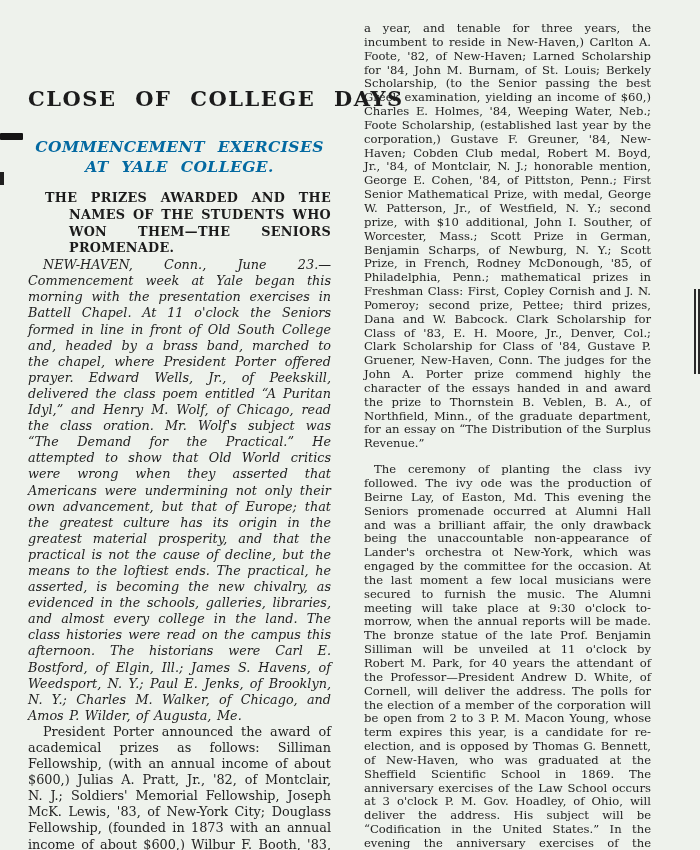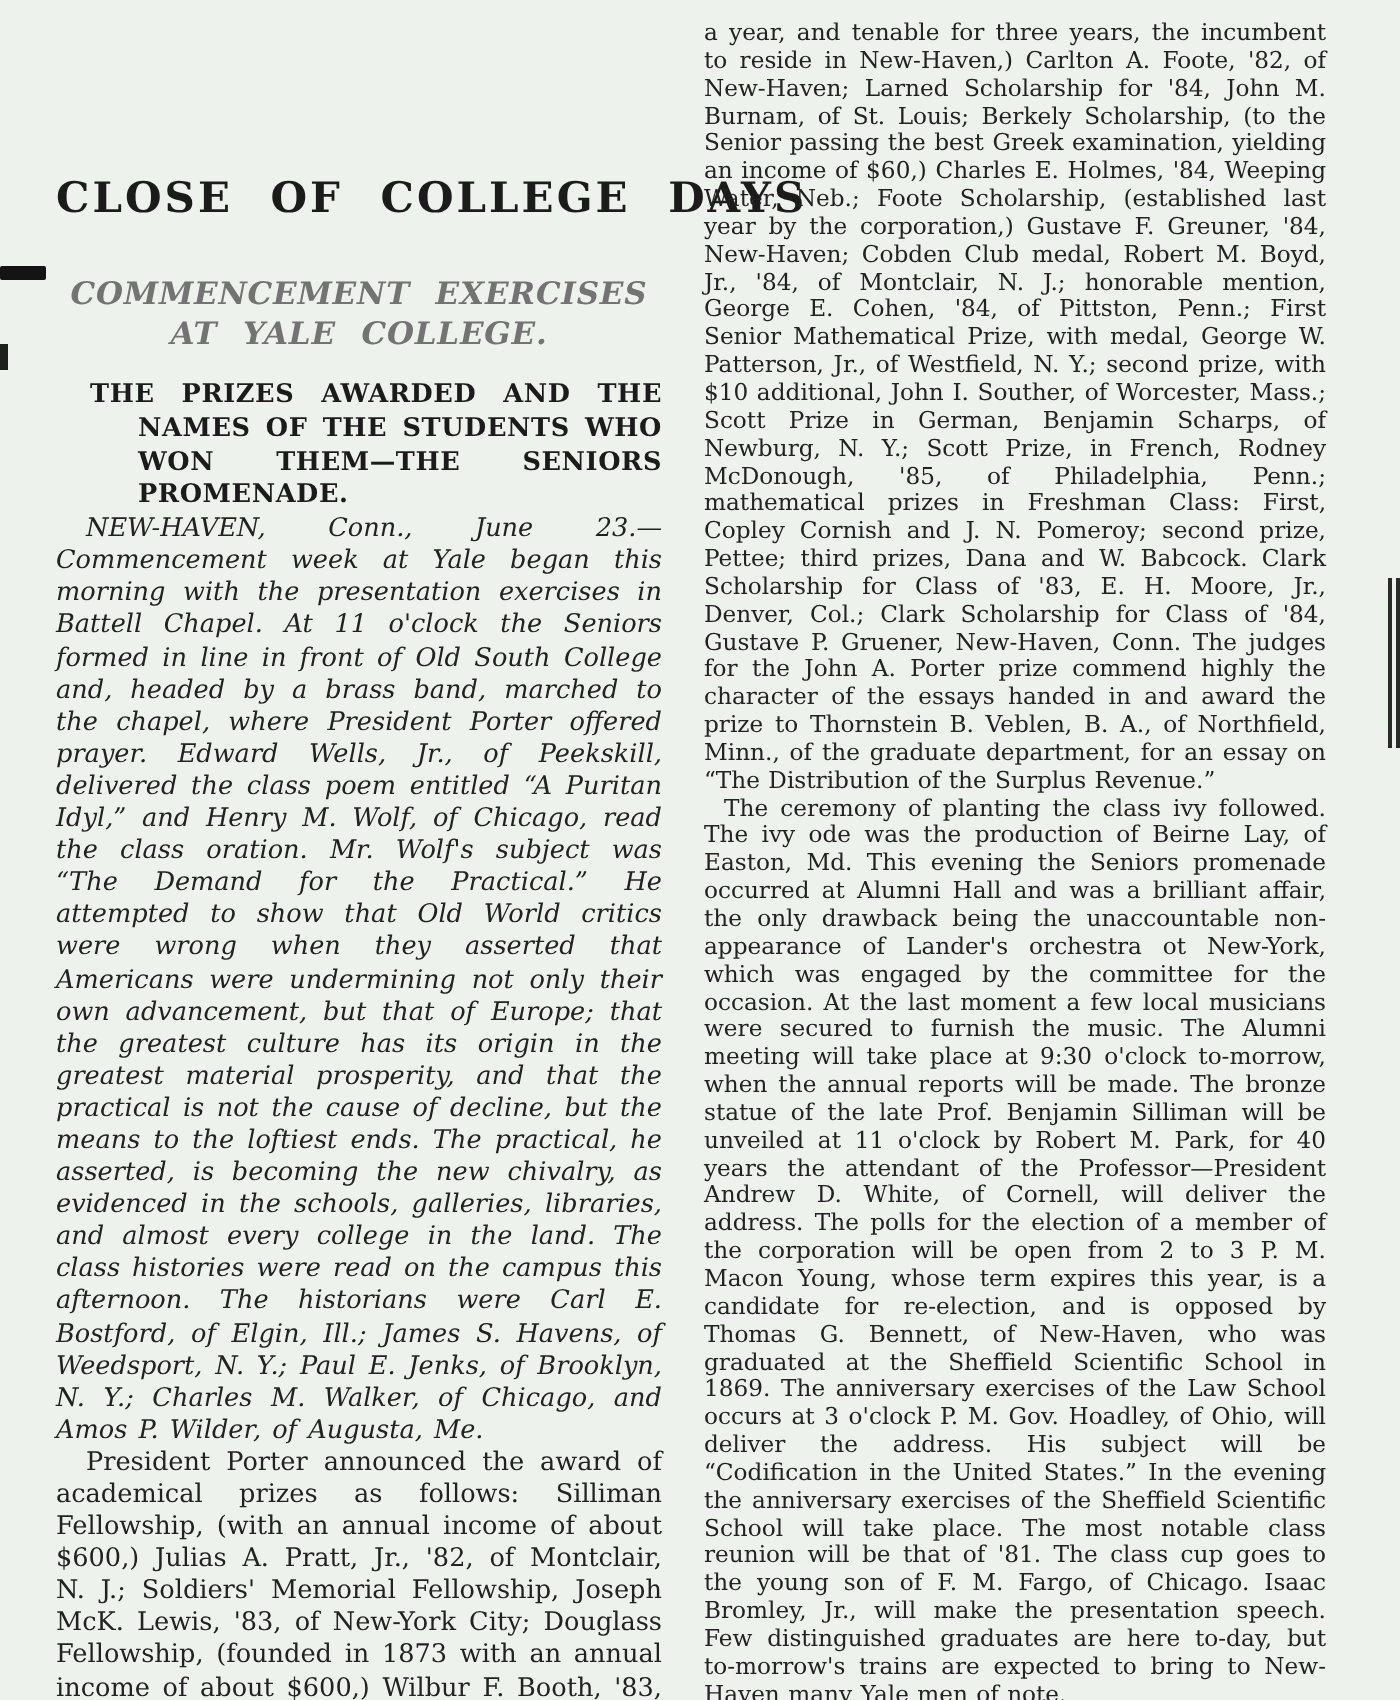--- a/index.html
+++ b/index.html
@@ -23,36 +23,36 @@
   .left-col{position:absolute;left:28px;top:86px;width:303px;}
   .right-col{position:absolute;left:352px;top:10px;width:311px;}
 
   .headline{
     font-weight:bold;font-size:21px;letter-spacing:1.5px;word-spacing:10px;
     white-space:nowrap;text-align:center;margin:0;color:#1b1b1b;
   }
   .sub-italic{
     margin:26px 0 0 0;font-style:italic;font-weight:bold;
     font-size:15.5px;line-height:20px;text-align:center;
-    word-spacing:7px;letter-spacing:0.4px;color:#737373;
+    word-spacing:7px;letter-spacing:0.4px;color:#0369a1;
   }
   .sub-caps{
     margin:13px 0 0 17px;font-weight:bold;font-size:12.8px;line-height:16.8px;
     text-align:justify;padding-left:24px;text-indent:-24px;
     word-spacing:2px;letter-spacing:0.3px;color:#1b1b1b;
   }
 
   .left-col p.body{
     margin:0;font-size:12.8px;line-height:16.1px;text-align:justify;
     text-indent:15px;word-spacing:1.5px;color:#222;
   }
   .left-col p.body.first{font-style:italic;}
 
   .right-col p.body{
-    margin:0;font-size:11.6px;line-height:13.85px;text-align:justify;
+    margin:12px;font-size:11.6px;line-height:13.85px;text-align:justify;
     word-spacing:0.5px;color:#222;
   }
   .right-col p.body.indented{text-indent:10px;}
 
   
   .double-rule{
     position:absolute;left:694px;top:289px;height:85px;width:2px;
     border-left:2px solid #2a2a2a;border-right:2px solid #2a2a2a;
   }
   .smudge-a{position:absolute;left:0;top:133px;width:23px;height:7px;background:#141414;border-radius:1px;}

